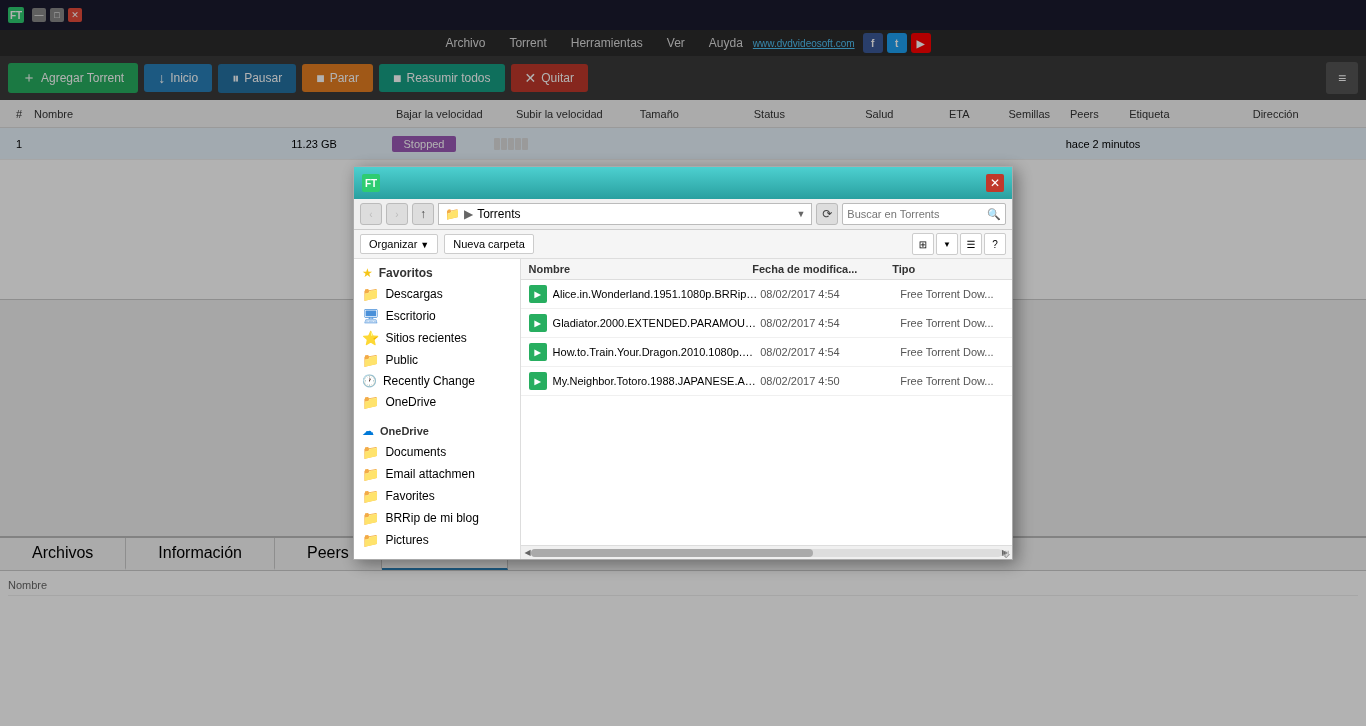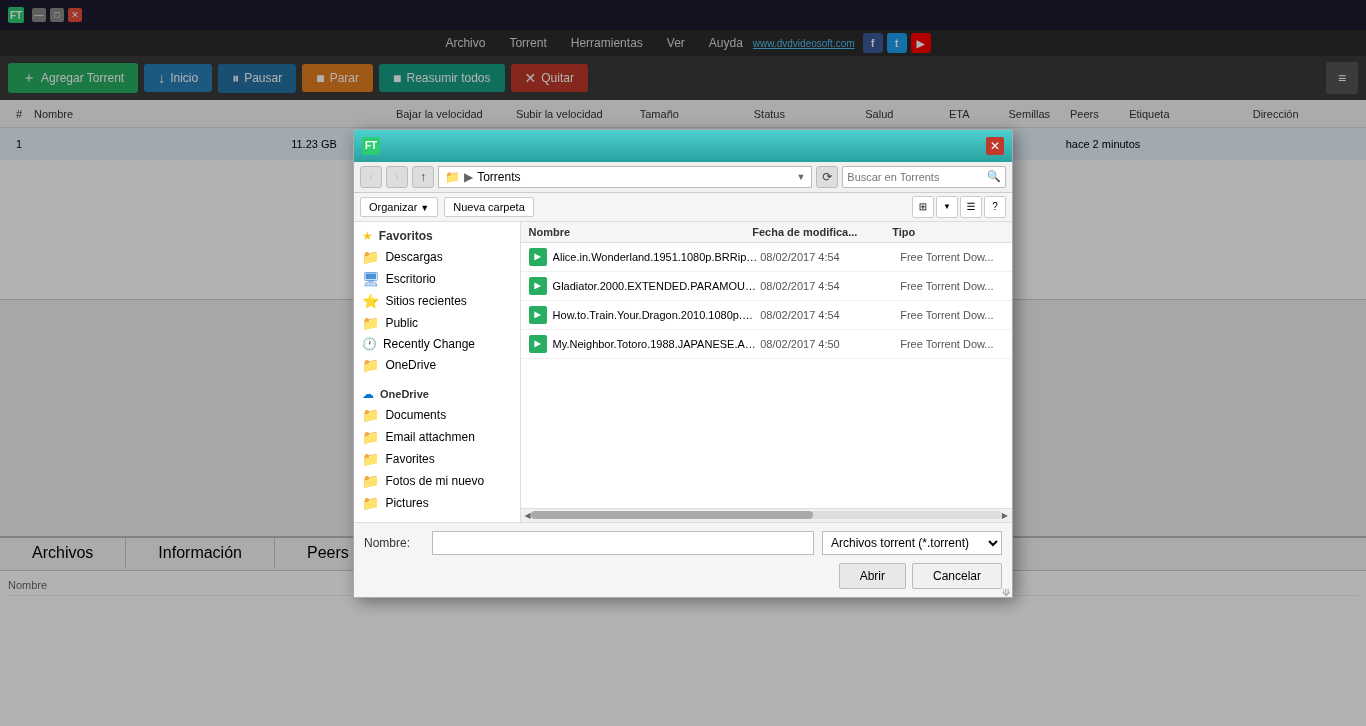--- a/index.html
+++ b/index.html
@@ -605,21 +605,21 @@
           <div class="sidebar-item">
             <span class="folder-yellow">📁</span>
             <span>Email attachmen</span>
           </div>
           <div class="sidebar-item">
             <span class="folder-yellow">📁</span>
             <span>Favorites</span>
           </div>
           <div class="sidebar-item">
             <span class="folder-yellow">📁</span>
-            <span>Fotos de mi nuevo</span>
+            <span>BRRip de mi blog</span>
           </div>
           <div class="sidebar-item">
             <span class="folder-yellow">📁</span>
             <span>Pictures</span>
           </div>
         </div>
       </div>
 
       <div id="dialog-files">
         <div id="files-header">
@@ -656,27 +656,16 @@
         <div id="files-scrollbar">
           <span class="hscroll-arrow">◀</span>
           <div class="hscroll-track">
             <div class="hscroll-thumb"></div>
           </div>
           <span class="hscroll-arrow">▶</span>
         </div>
       </div>
     </div>
 
-    <div id="dialog-footer">
-      <div class="footer-row">
-        <label class="footer-label">Nombre:</label>
-        <input type="text" class="footer-input" style="">
-        <select class="footer-dropdown"><option>Archivos torrent (*.torrent)</option></select>
-      </div>
-      <div class="footer-buttons">
-        <button class="dlg-btn primary">Abrir</button>
-        <button class="dlg-btn">Cancelar</button>
-      </div>
-    </div>
 
     <div class="resize-handle">⟱</div>
   </div>
 </div>
 
 </body></html>

